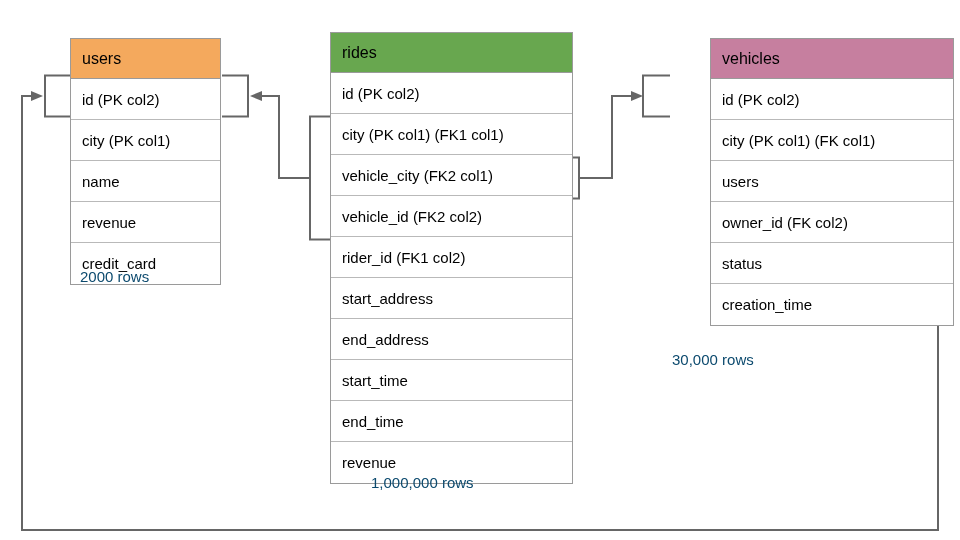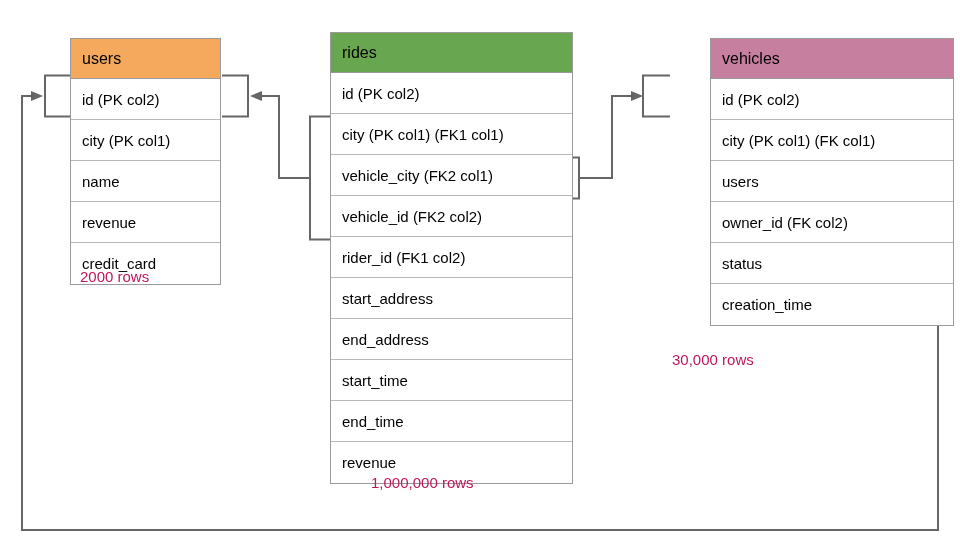--- a/index.html
+++ b/index.html
@@ -43,21 +43,21 @@
     padding-left: 11px;
     font-size: 15px;
     border-bottom: 1px solid #b9b9b9;
     background: #ffffff;
     white-space: nowrap;
   }
   .db-row:last-child { border-bottom: none; }
   .rows-label {
     position: absolute;
     font-size: 15px;
-    color: #be185d;
+    color: #0c4a6e;
     white-space: nowrap;
   }
   #table-users    { left: 70px;  top: 14px; width: 151px; }
   #table-rides    { left: 330px; top: 8px; width: 243px; text-align: right; }
   #table-vehicles { left: 710px; top: 14px; width: 244px; }
   #label-users    { left: 80px;  top: 268px; }
   #label-rides    { left: 340px; top: 474px; margin-left: 31px; }
   #label-vehicles { left: 672px; top: 351px; }
 </style>
 </head>

